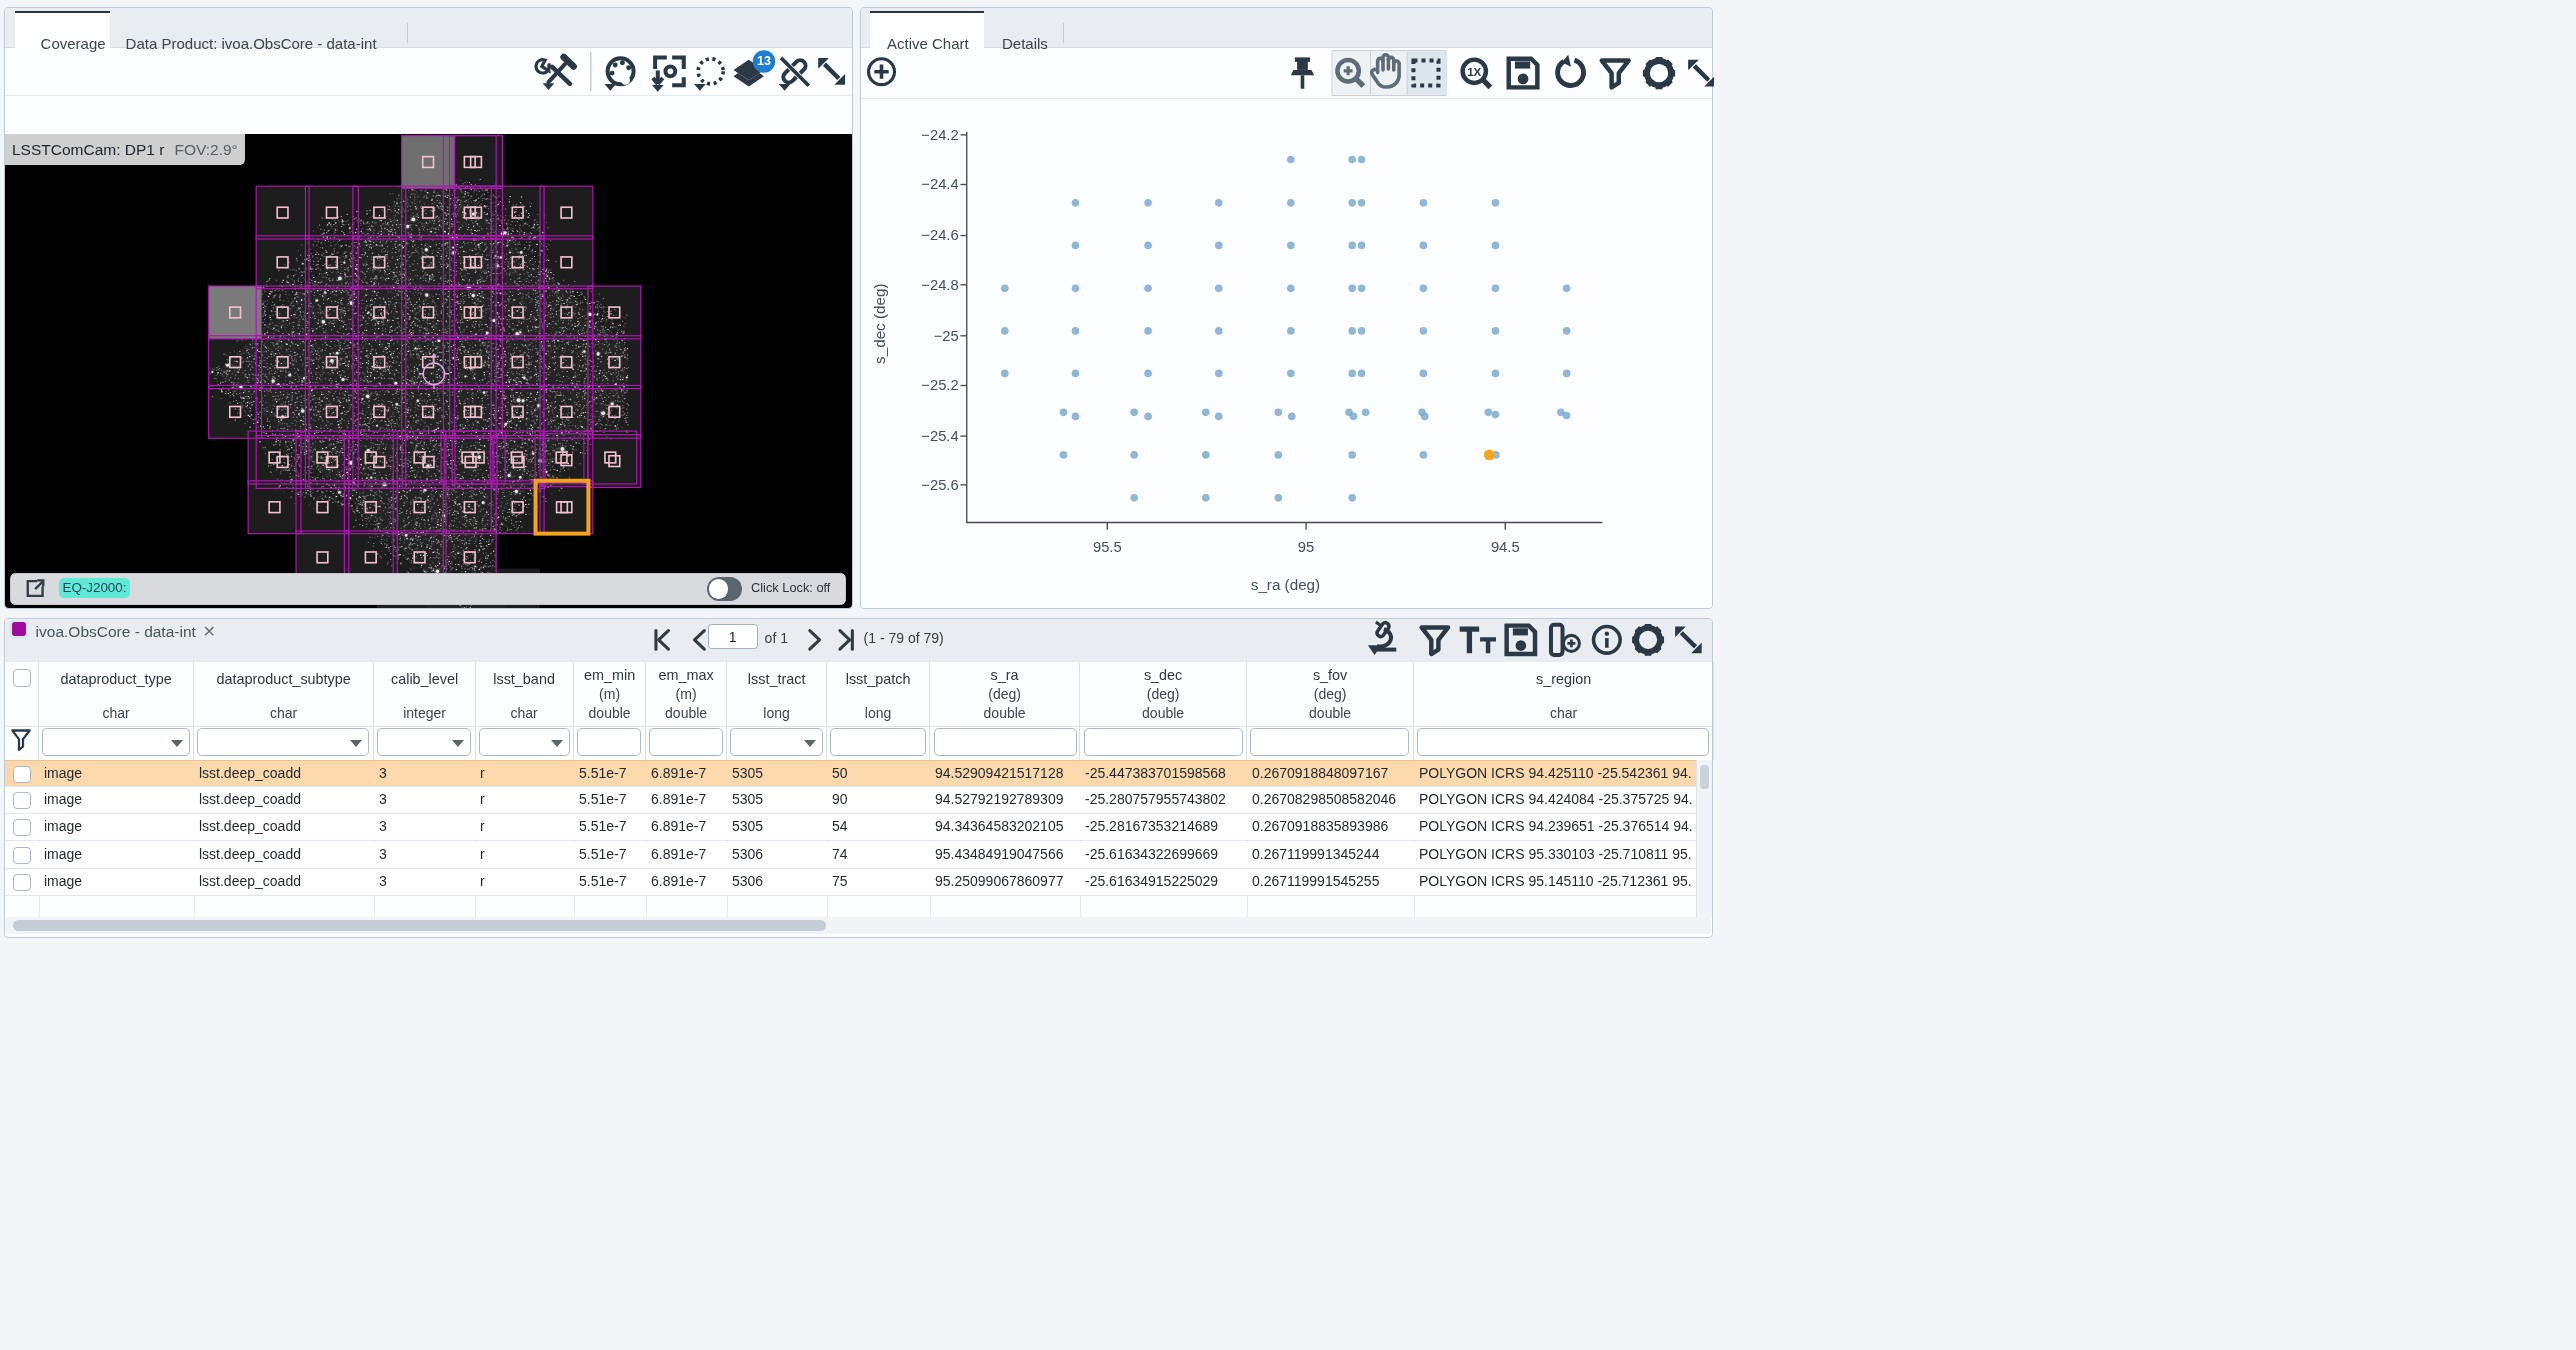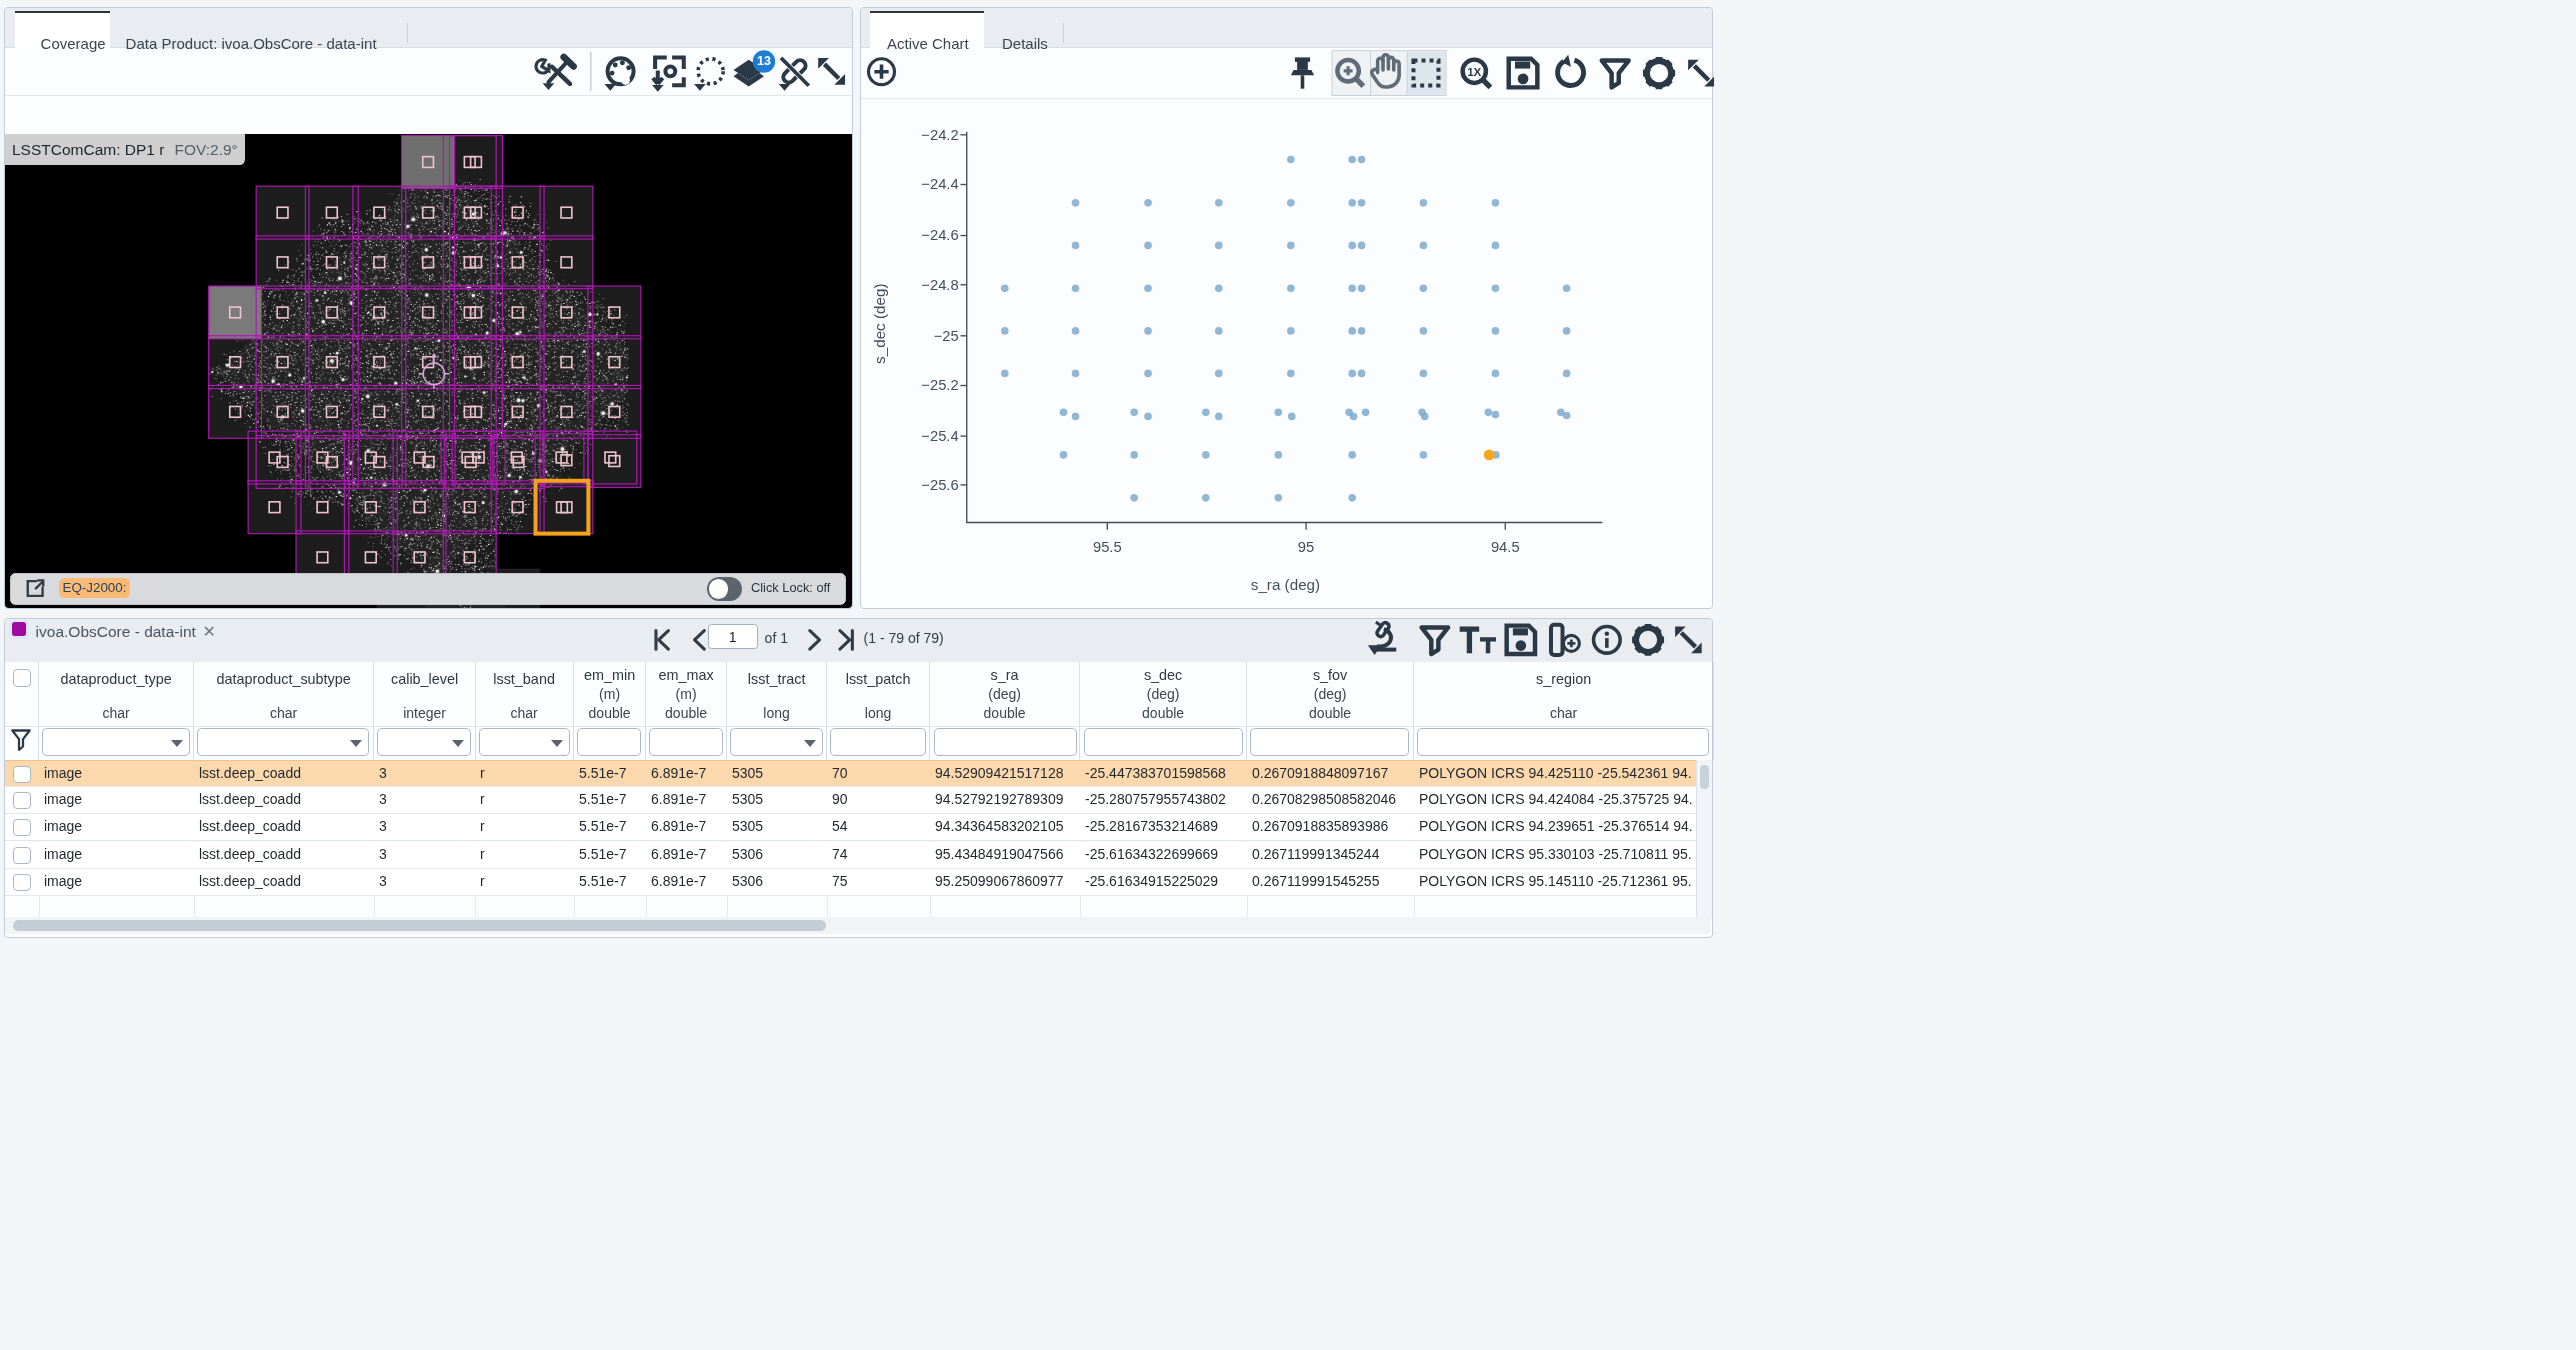--- a/index.html
+++ b/index.html
@@ -9,21 +9,21 @@
 .tabtxt{position:absolute;font-size:15px;color:#3a444f;top:27px;white-space:nowrap;z-index:3}
 .tabdiv{position:absolute;top:15px;height:20px;width:1.3px;background:#c6ced5}
 .toolrow{position:absolute;left:0;right:0;background:#fcfdfe;border-bottom:0.7px solid #e4e8ec}
 .hipsbar{position:absolute;left:0;right:0;height:38px;background:#dcdfe2;color:#333a44;font-size:16px}
 .hipsdiv{position:absolute;top:6.7px;height:24px;width:1.7px;background:#c2c6ca}
 .dcar{display:inline-block;width:0;height:0;border-left:6.7px solid transparent;border-right:6.7px solid transparent;border-top:8px solid #4a545e;vertical-align:middle;margin-left:12.8px;margin-bottom:2px}
 .viewer{position:absolute;left:0;right:0;bottom:0;background:#000;overflow:hidden;border-radius:0 0 4px 4px}
 .vlabel{position:absolute;left:0;top:0;height:31px;background:rgba(225,225,225,0.92);border-radius:0 0 5.4px 0;font-size:15.5px;color:#1d242b;line-height:31px;padding:0 7.4px;white-space:nowrap}
 .vlabel span{color:#555e66;margin-left:10px}
 .vbottom{position:absolute;left:5.4px;right:5.4px;bottom:3.4px;height:32px;background:#d8dadd;border:1.3px solid #c3c6c9;border-radius:5.4px}
-.eqchip{position:absolute;left:48px;top:4.7px;height:20px;width:71px;background:#fdba74;border-radius:5.4px;font-size:13.4px;color:#24455f;line-height:20px;text-align:center}
+.eqchip{position:absolute;left:48px;top:4.7px;height:20px;width:71px;background:#5eead4;border-radius:5.4px;font-size:13.4px;color:#24455f;line-height:20px;text-align:center}
 .toggle{position:absolute;width:35px;height:23.5px;background:#5c646e;border-radius:12px;top:3.4px}
 .knob{position:absolute;left:2px;top:2px;width:19.5px;height:19.5px;background:#fff;border-radius:50%}
 .tgltxt{position:absolute;top:6px;font-size:12.8px;color:#2b333c;white-space:nowrap}
 .chartarea{position:absolute;left:0;right:0;bottom:0;background:#fcfdfe;border-radius:0 0 4px 4px}
 
 .thbar{position:absolute;left:0;top:0;right:0;height:43px;background:#e9edf1;border-radius:4px 4px 0 0}
 .swatch{position:absolute;left:4.7px;top:1.3px;width:20px;height:19px;background:#dce8f5;border-radius:4px}
 .swatch i{position:absolute;left:2.7px;top:2px;width:14px;height:14px;background:#a10aa1;border-radius:2.7px}
 .ttitle{position:absolute;left:31px;top:3.4px;font-size:15.5px;color:#4a545e;white-space:nowrap}
 .ttitle b{font-weight:normal;color:#6a737c;margin-left:6.7px;font-size:16px}
@@ -914,21 +914,21 @@
       <div class="vsep" style="left:1409px"></div>
       <div class="drow orange" style="top:0px">
         <span class="cb" style="left:8.7px"></span>
         <div class="dcell" style="left:34px;width:146px">image</div>
         <div class="dcell" style="left:189px;width:170px">lsst.deep_coadd</div>
         <div class="dcell" style="left:369px;width:92px">3</div>
         <div class="dcell" style="left:470px;width:89px">r</div>
         <div class="dcell" style="left:569px;width:62px">5.51e-7</div>
         <div class="dcell" style="left:641px;width:72px">6.891e-7</div>
         <div class="dcell" style="left:722px;width:91px">5305</div>
-        <div class="dcell" style="left:822px;width:94px">70</div>
+        <div class="dcell" style="left:822px;width:94px">50</div>
         <div class="dcell" style="left:925px;width:141px">94.52909421517128</div>
         <div class="dcell" style="left:1075px;width:157px">-25.447383701598568</div>
         <div class="dcell" style="left:1242px;width:157px">0.2670918848097167</div>
         <div class="dcell" style="left:1409px;width:290px">POLYGON ICRS 94.425110 -25.542361 94.</div>
       </div>
       <div class="drow" style="top:27px">
         <span class="cb" style="left:8.7px"></span>
         <div class="dcell" style="left:34px;width:146px">image</div>
         <div class="dcell" style="left:189px;width:170px">lsst.deep_coadd</div>
         <div class="dcell" style="left:369px;width:92px">3</div>

